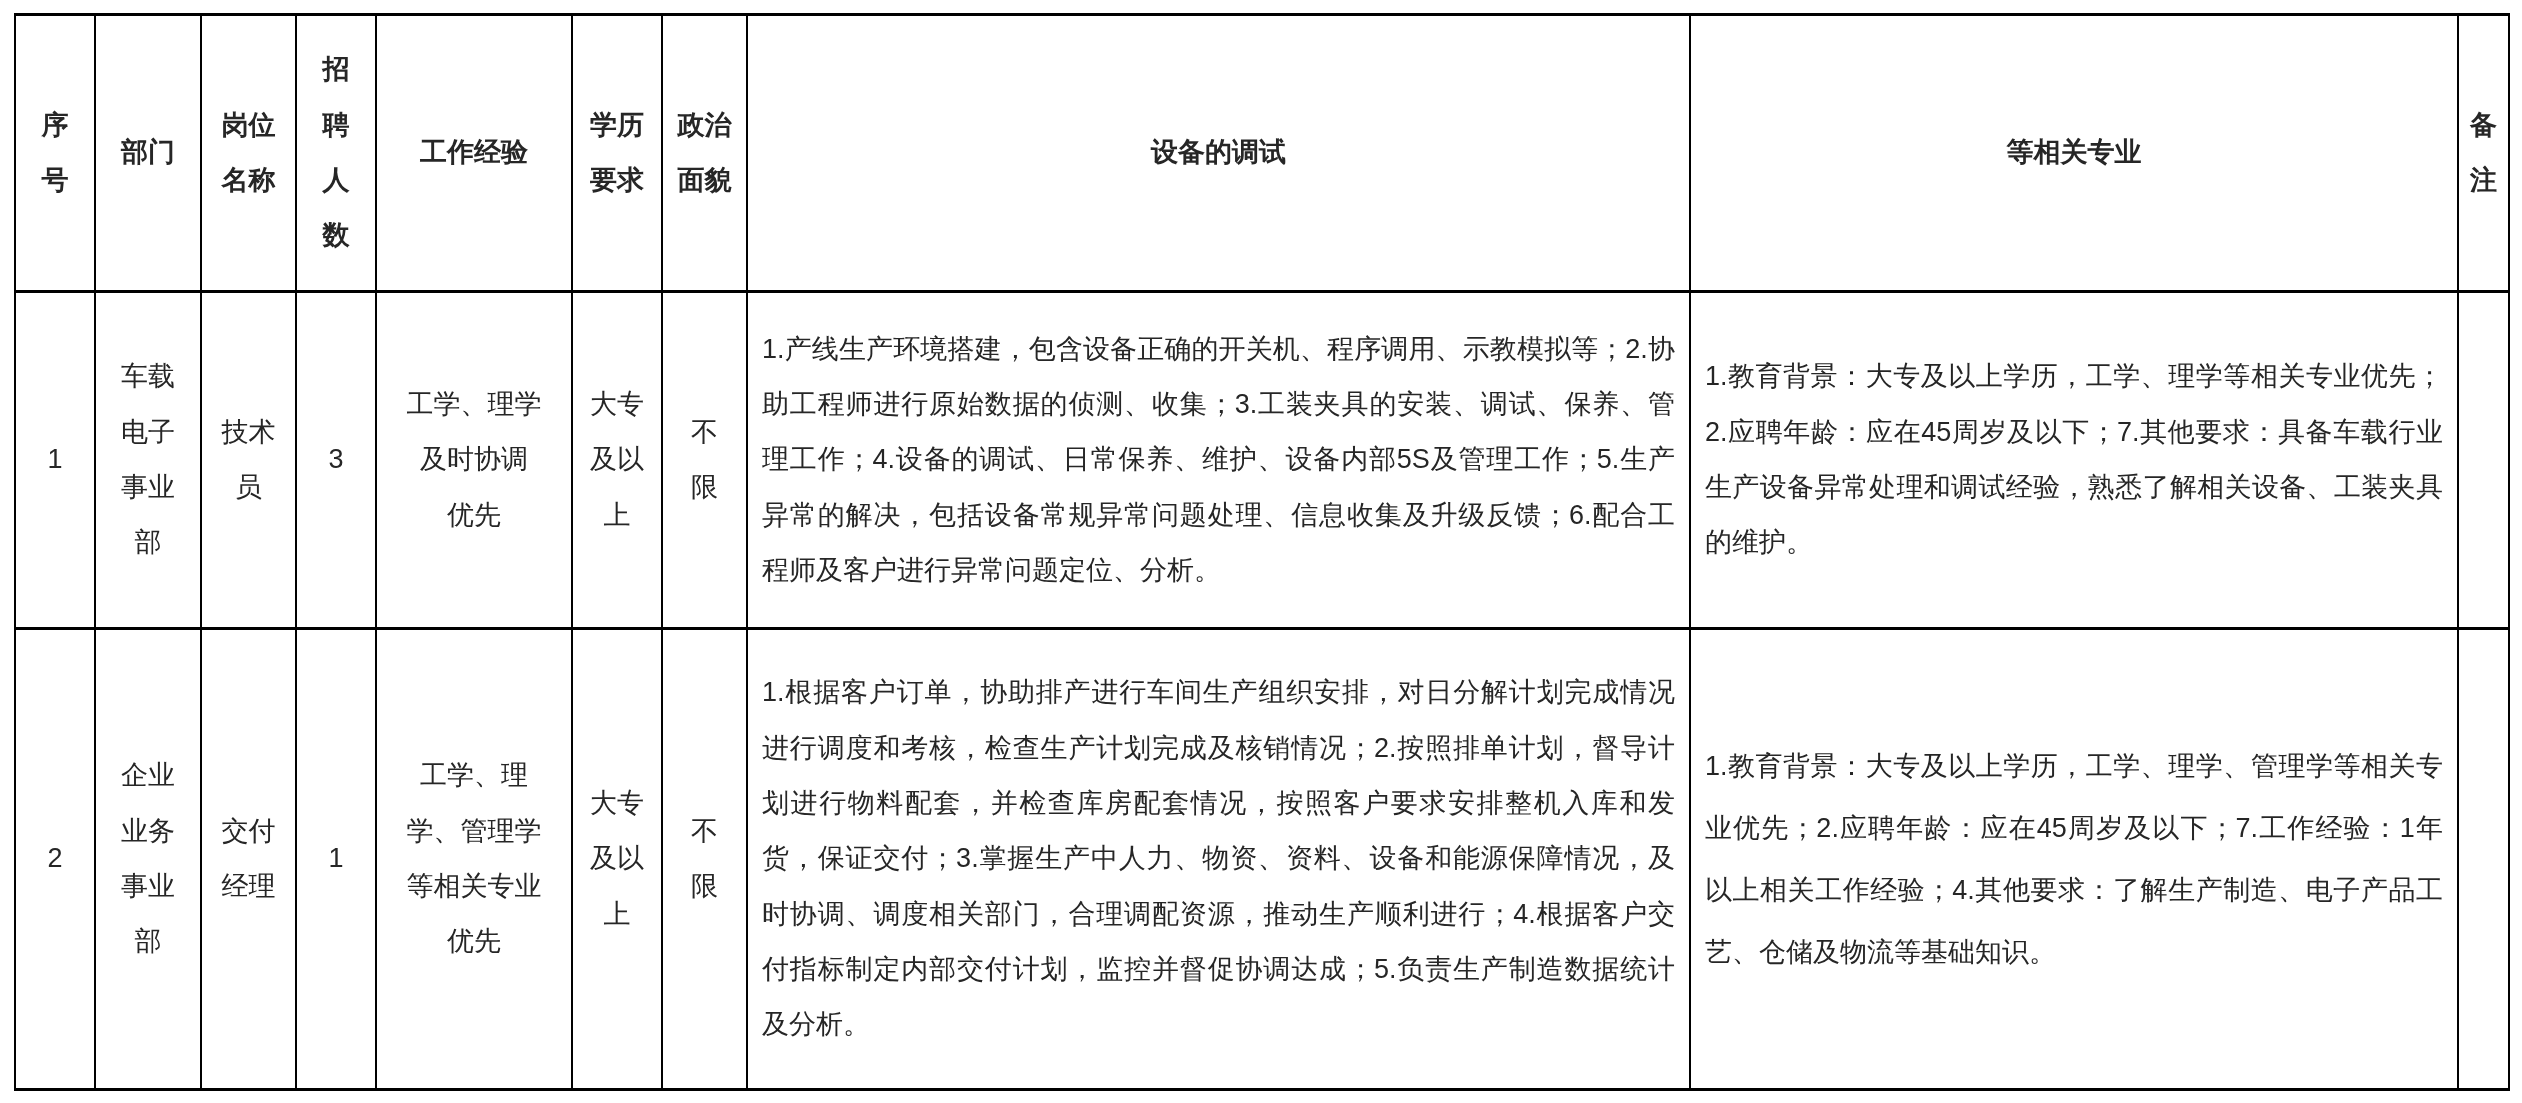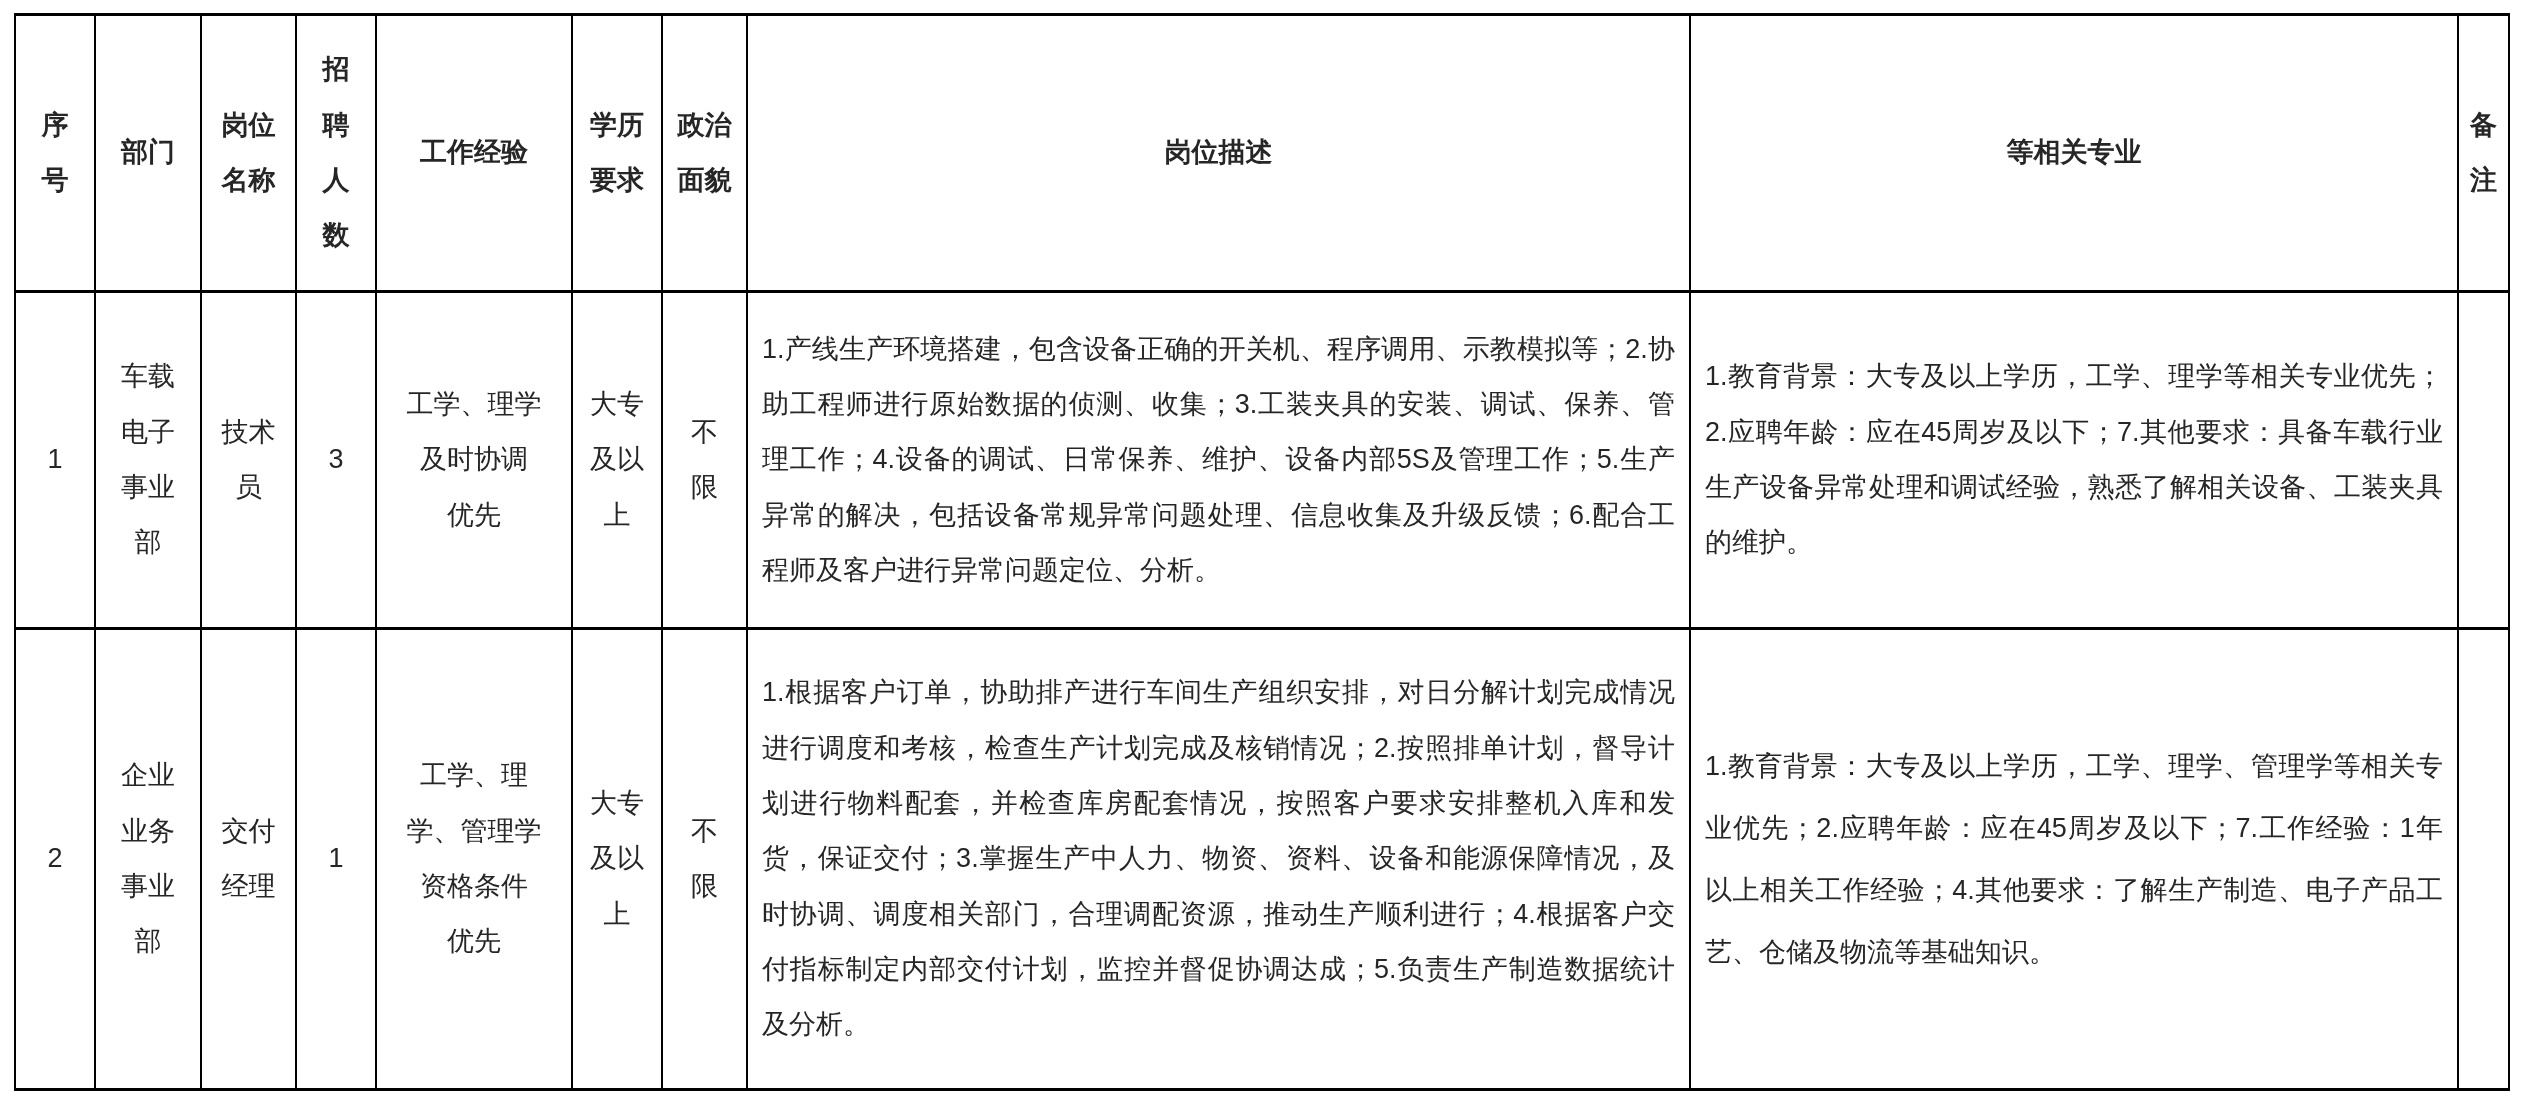--- a/index.html
+++ b/index.html
@@ -77,21 +77,21 @@
 名称</th>
         <th>招
 聘
 人
 数</th>
         <th>工作经验</th>
         <th>学历
 要求</th>
         <th>政治
 面貌</th>
-        <th>岗位描述</th>
+        <th>设备的调试</th>
         <th>等相关专业</th>
         <th>备
 注</th>
       </tr>
     </thead>
     <tbody>
       <tr class="row-1">
         <td>1</td>
         <td>车载
 电子
@@ -116,21 +116,21 @@
         <td>2</td>
         <td>企业
 业务
 事业
 部</td>
         <td>交付
 经理</td>
         <td>1</td>
         <td>工学、理
 学、管理学
-资格条件
+等相关专业
 优先</td>
         <td>大专
 及以
 上</td>
         <td>不
 限</td>
         <td class="longtext">1.根据客户订单，协助排产进行车间生产组织安排，对日分解计划完成情况进行调度和考核，检查生产计划完成及核销情况；2.按照排单计划，督导计划进行物料配套，并检查库房配套情况，按照客户要求安排整机入库和发货，保证交付；3.掌握生产中人力、物资、资料、设备和能源保障情况，及时协调、调度相关部门，合理调配资源，推动生产顺利进行；4.根据客户交付指标制定内部交付计划，监控并督促协调达成；5.负责生产制造数据统计及分析。</td>
         <td class="longtext qual">1.教育背景：大专及以上学历，工学、理学、管理学等相关专业优先；2.应聘年龄：应在45周岁及以下；7.工作经验：1年以上相关工作经验；4.其他要求：了解生产制造、电子产品工艺、仓储及物流等基础知识。</td>
         <td></td>
       </tr>

